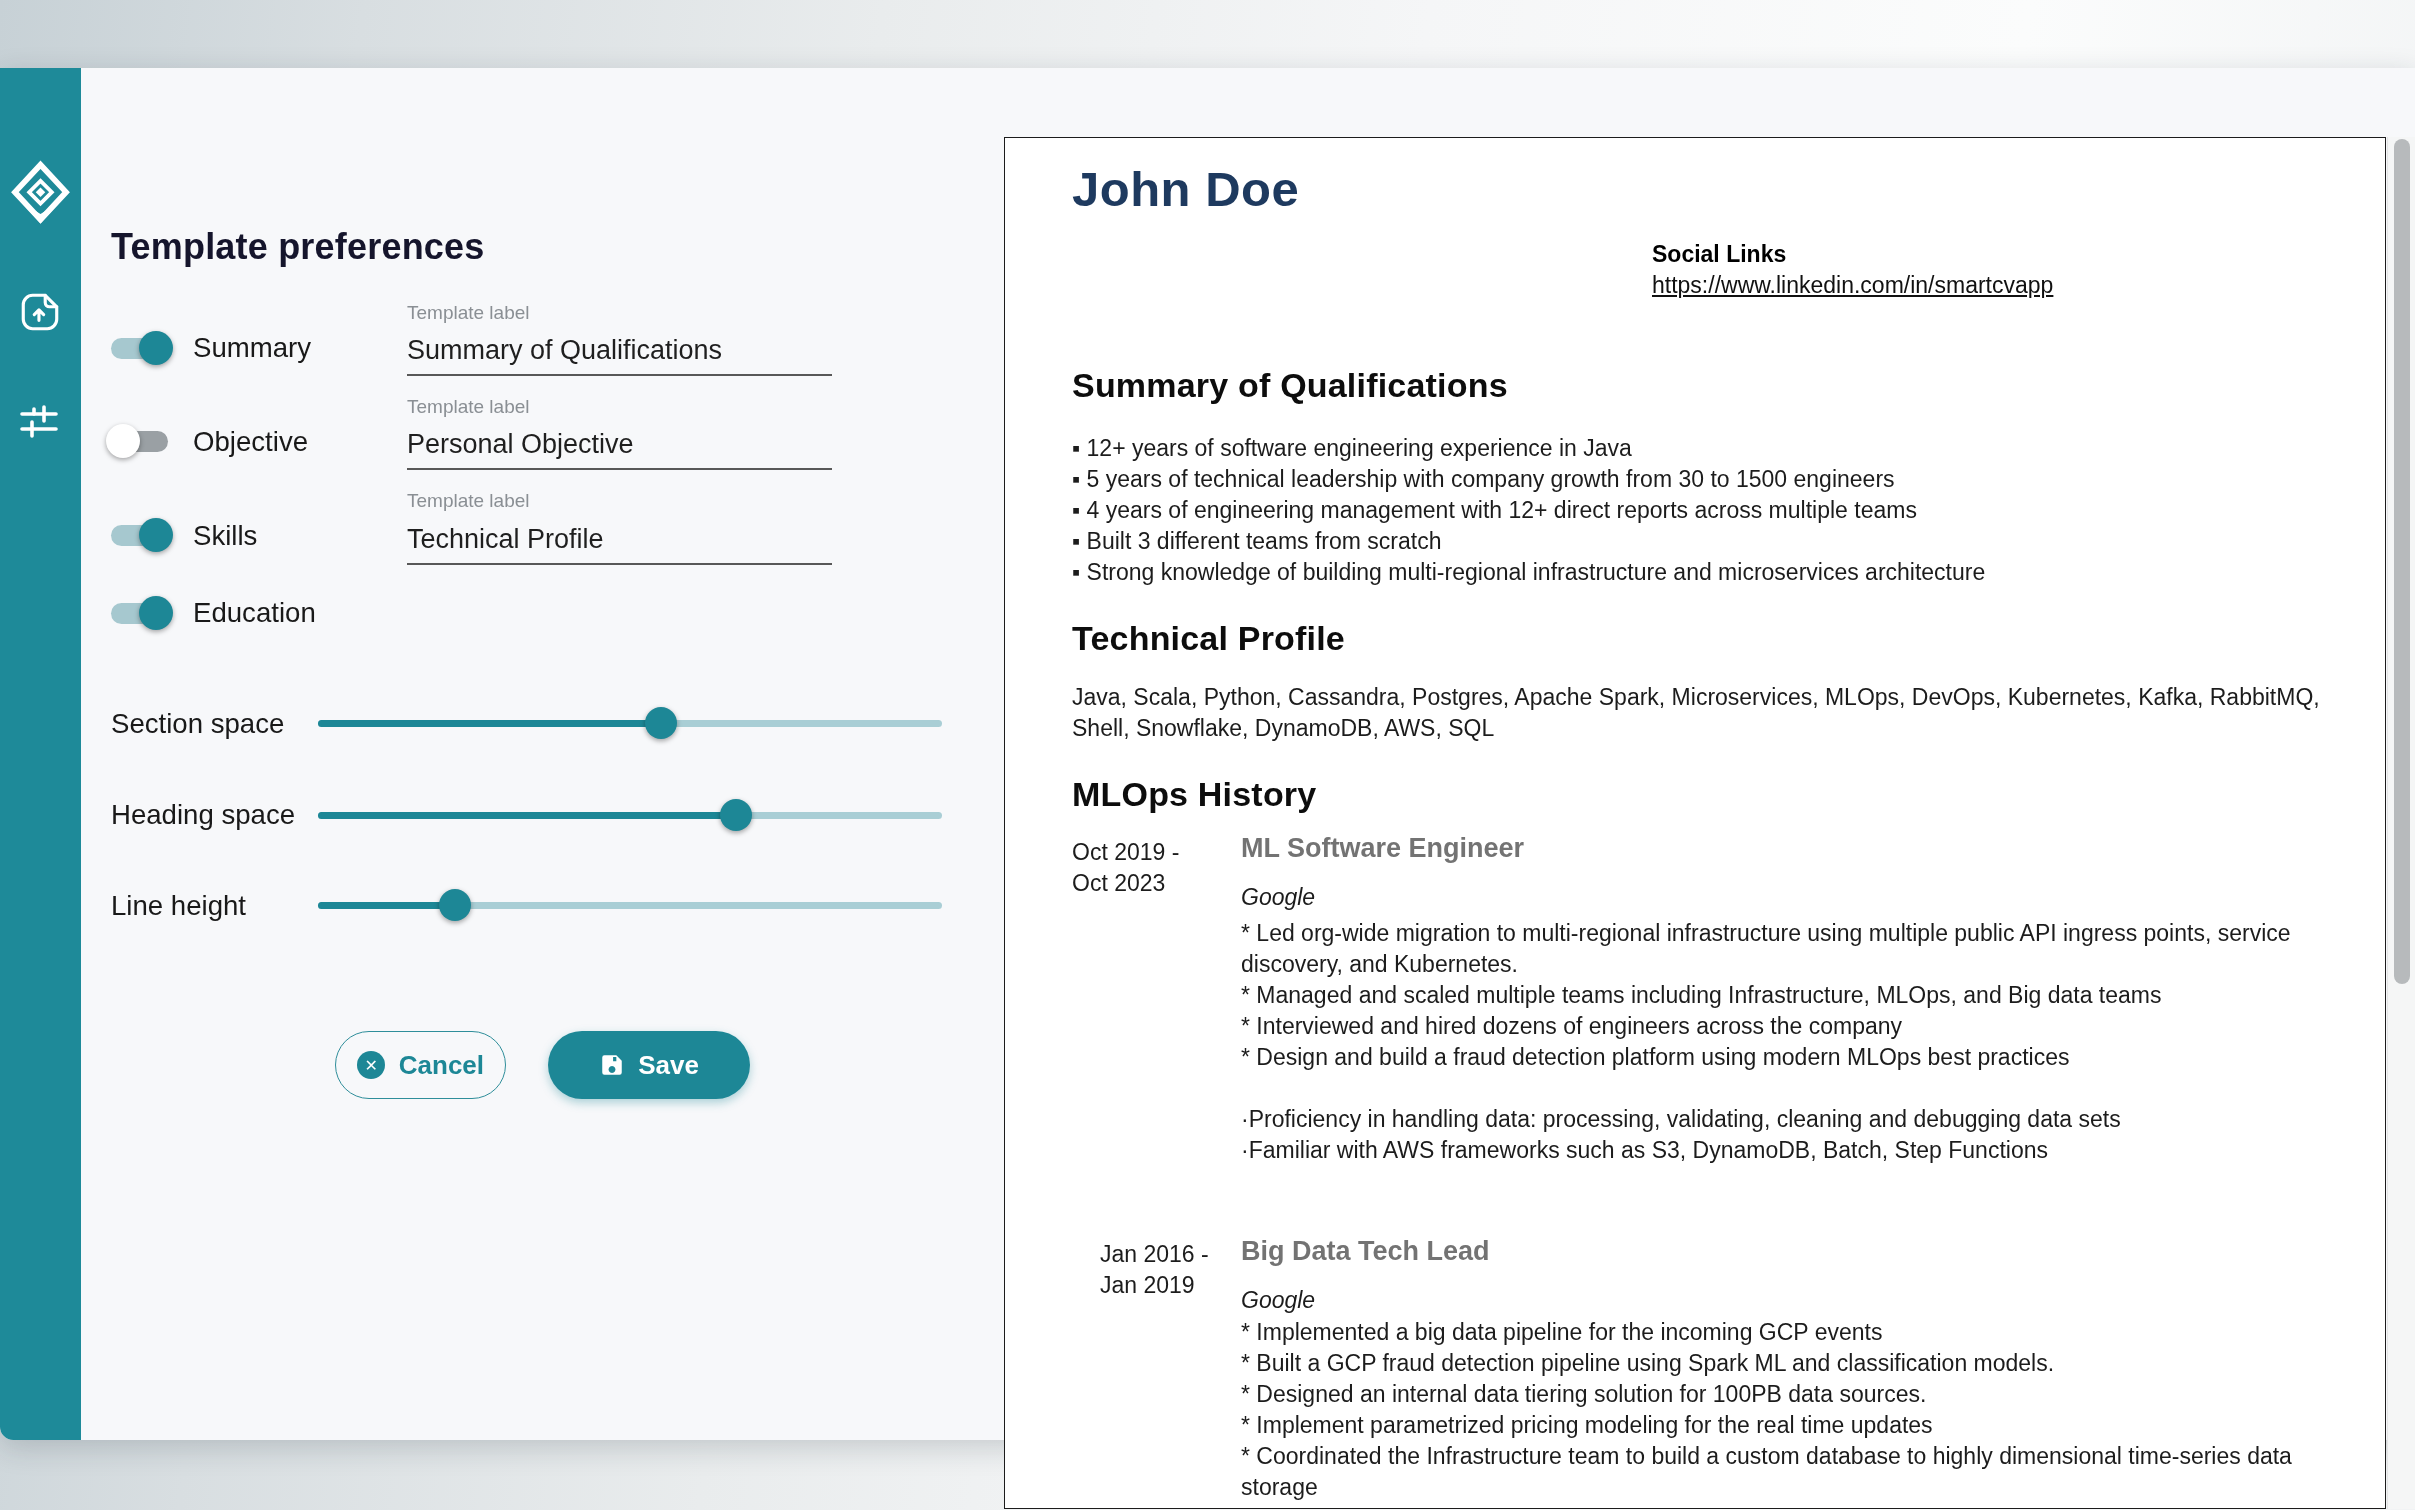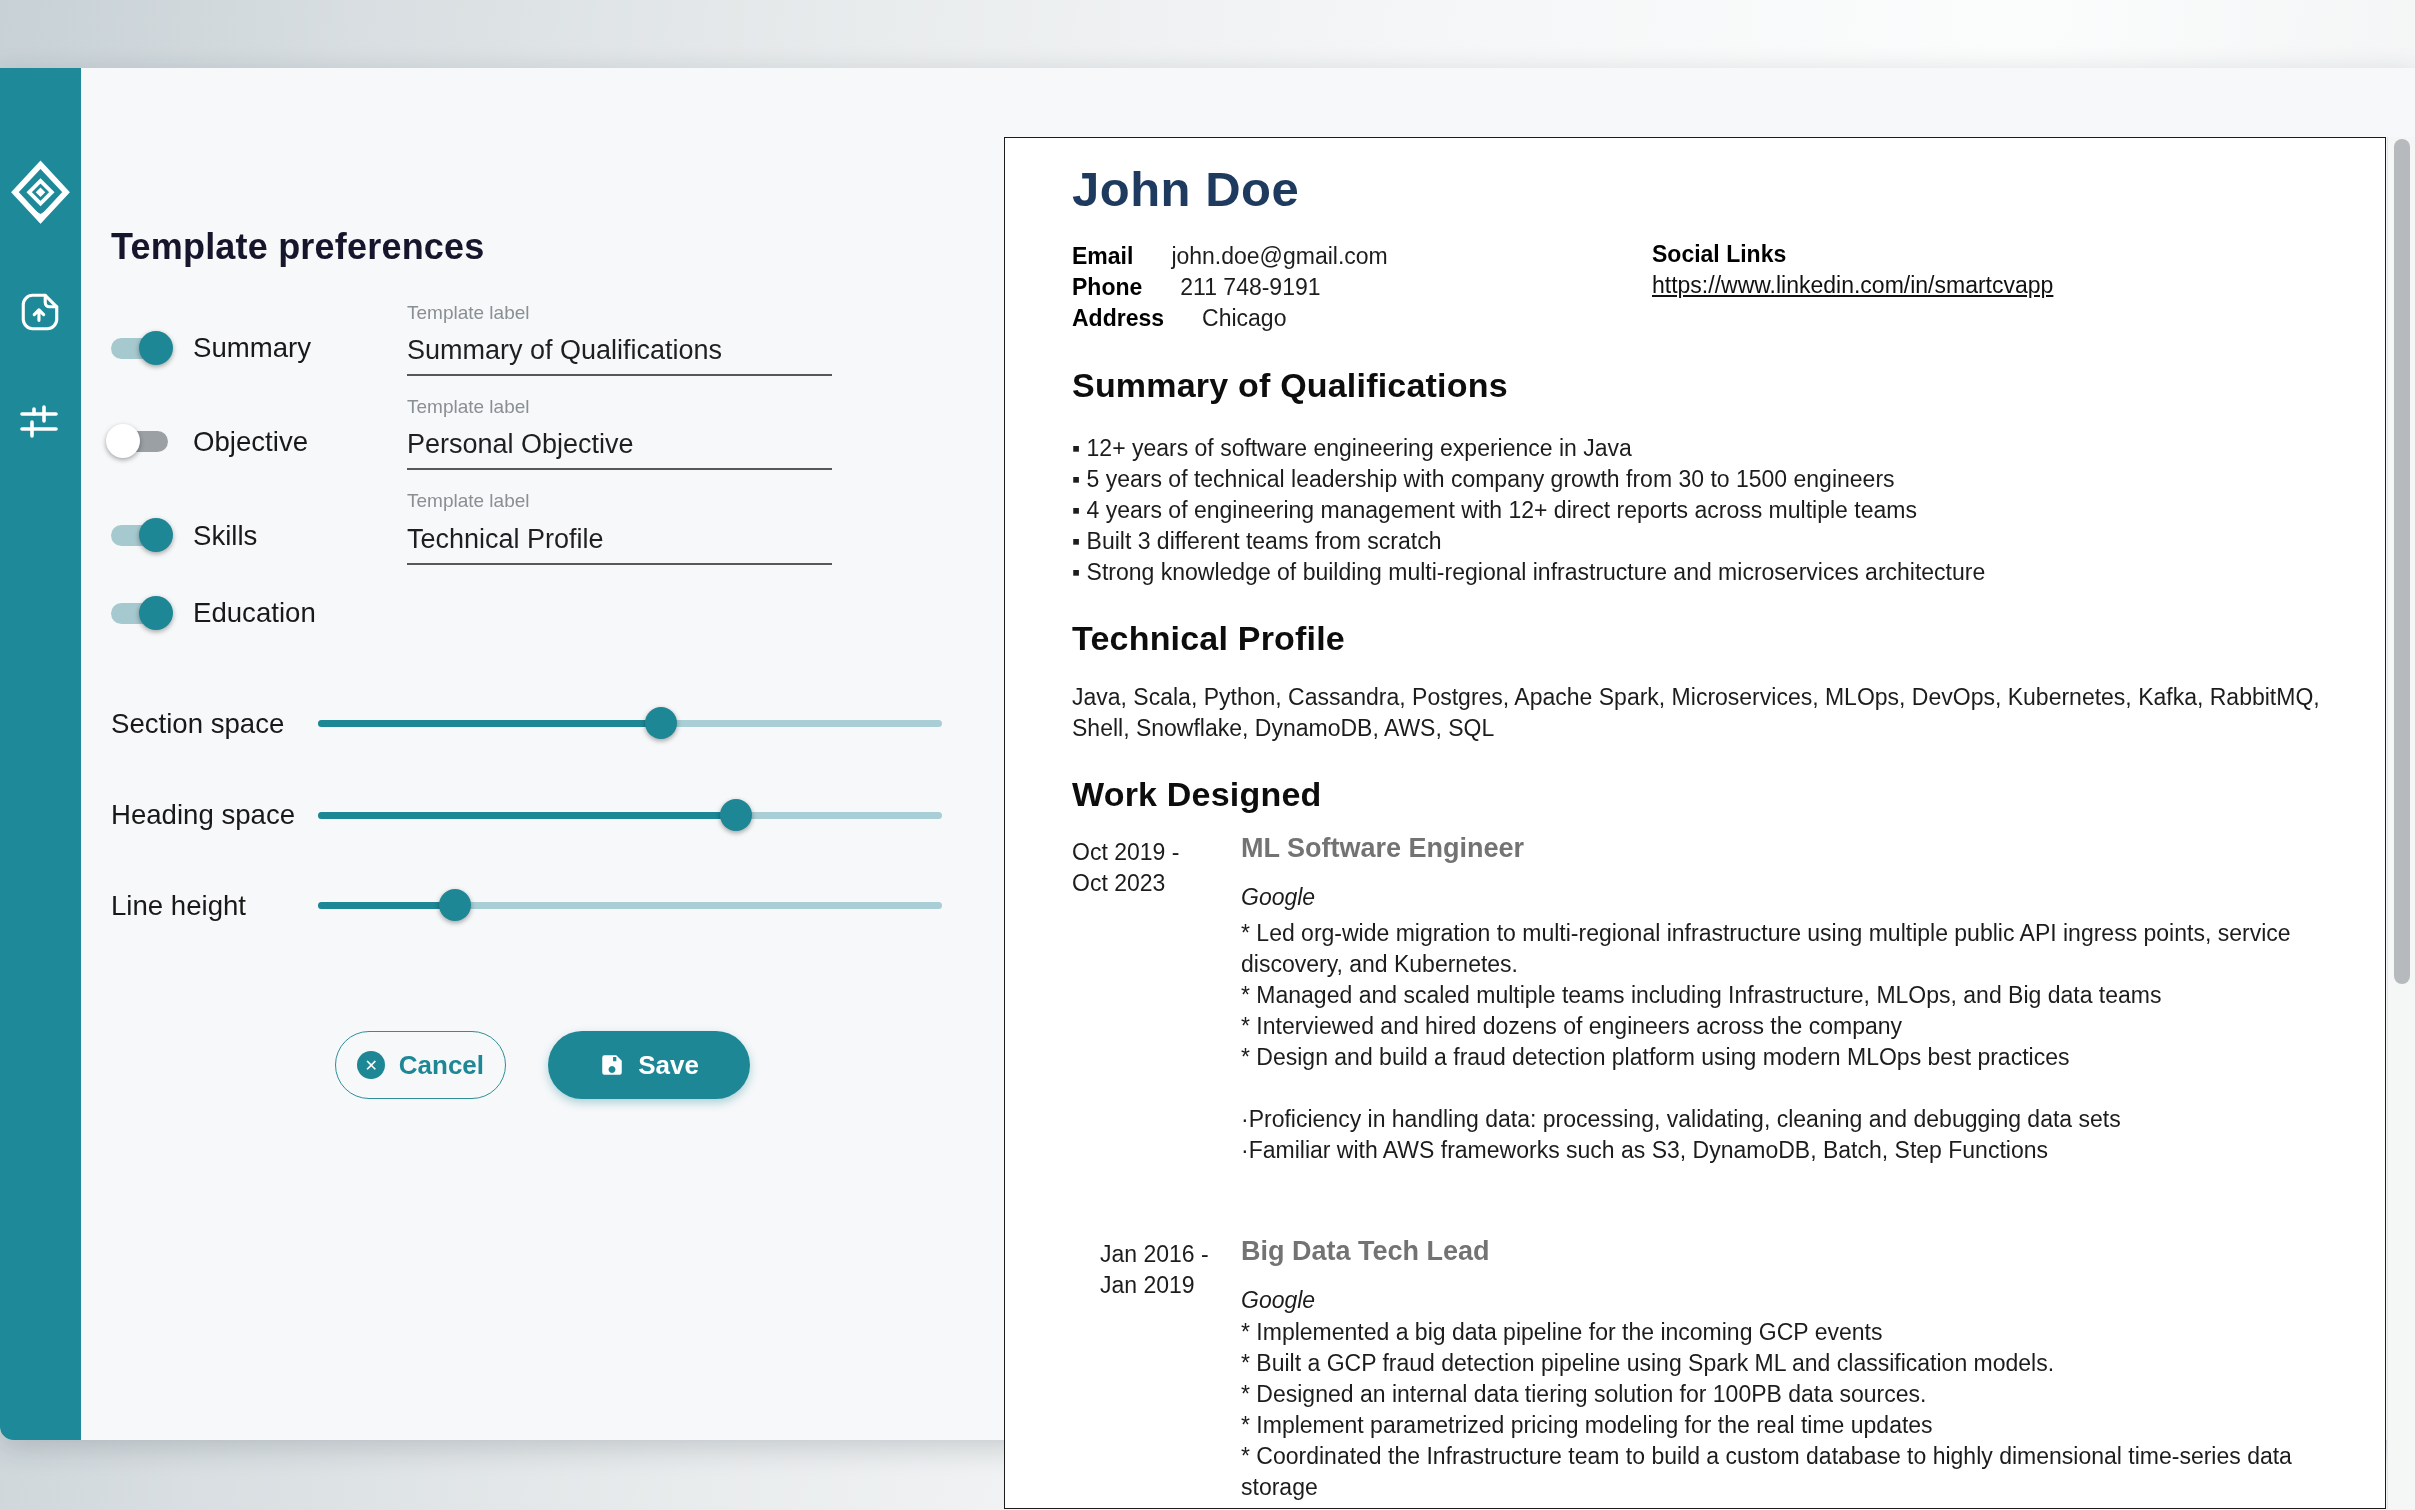--- a/index.html
+++ b/index.html
@@ -147,42 +147,37 @@
           <path fill="#fff" fill-rule="evenodd" d="M5 3 h11 l5 5 v11 a2 2 0 0 1 -2 2 H5 a2 2 0 0 1 -2 -2 V5 a2 2 0 0 1 2 -2 Z M13 4.5 v4 h3 v-4 Z M12 13 a3.2 3.2 0 1 0 0.01 0 Z"></path>
         </svg>
       </span>
       <span>Save</span>
     </div>
 
     <div class="paper">
       <div class="sheet">
         <div class="abs cv-name" style="top:23px;">John Doe</div>
 
-        <div class="abs cv-contact" style="top:103px;">
-          <div><b>Email</b><span>john.doe@gmail.com</span></div>
-          <div><b>Phone</b><span>211 748-9191</span></div>
-          <div><b>Address</b><span>Chicago</span></div>
-        </div>
 
         <div class="abs cv-social-head" style="left:647px;top:103px;">Social Links</div>
         <div class="abs cv-link" style="left:647px;top:134px;">https://www.linkedin.com/in/smartcvapp</div>
 
         <div class="abs cv-h2" style="top:228px;">Summary of Qualifications</div>
         <div class="abs cv-body" style="top:295px;width:1265px;">
           <div>▪ 12+ years of software engineering experience in Java</div>
           <div>▪ 5 years of technical leadership with company growth from 30 to 1500 engineers</div>
           <div>▪ 4 years of engineering management with 12+ direct reports across multiple teams</div>
           <div>▪ Built 3 different teams from scratch</div>
           <div>▪ Strong knowledge of building multi-regional infrastructure and microservices architecture</div>
         </div>
 
         <div class="abs cv-h2" style="top:481px;">Technical Profile</div>
         <div class="abs cv-body" style="top:544px;width:1260px;line-height:31px;">Java, Scala, Python, Cassandra, Postgres, Apache Spark, Microservices, MLOps, DevOps, Kubernetes, Kafka, RabbitMQ, Shell, Snowflake, DynamoDB, AWS, SQL</div>
 
-        <div class="abs cv-h2" style="top:637px;">Work Designed</div>
+        <div class="abs cv-h2" style="top:637px;">MLOps History</div>
 
         <div class="abs cv-dates" style="top:699px;">
           <div>Oct 2019 -</div>
           <div>Oct 2023</div>
         </div>
         <div class="abs cv-job-title" style="left:236px;top:695px;">ML Software Engineer</div>
         <div class="abs cv-company" style="left:236px;top:746px;">Google</div>
         <div class="abs cv-body" style="left:236px;top:780px;width:1094px;line-height:31px;">
           <div>* Led org-wide migration to multi-regional infrastructure using multiple public API ingress points, service discovery, and Kubernetes.</div>
           <div>* Managed and scaled multiple teams including Infrastructure, MLOps, and Big data teams</div>

